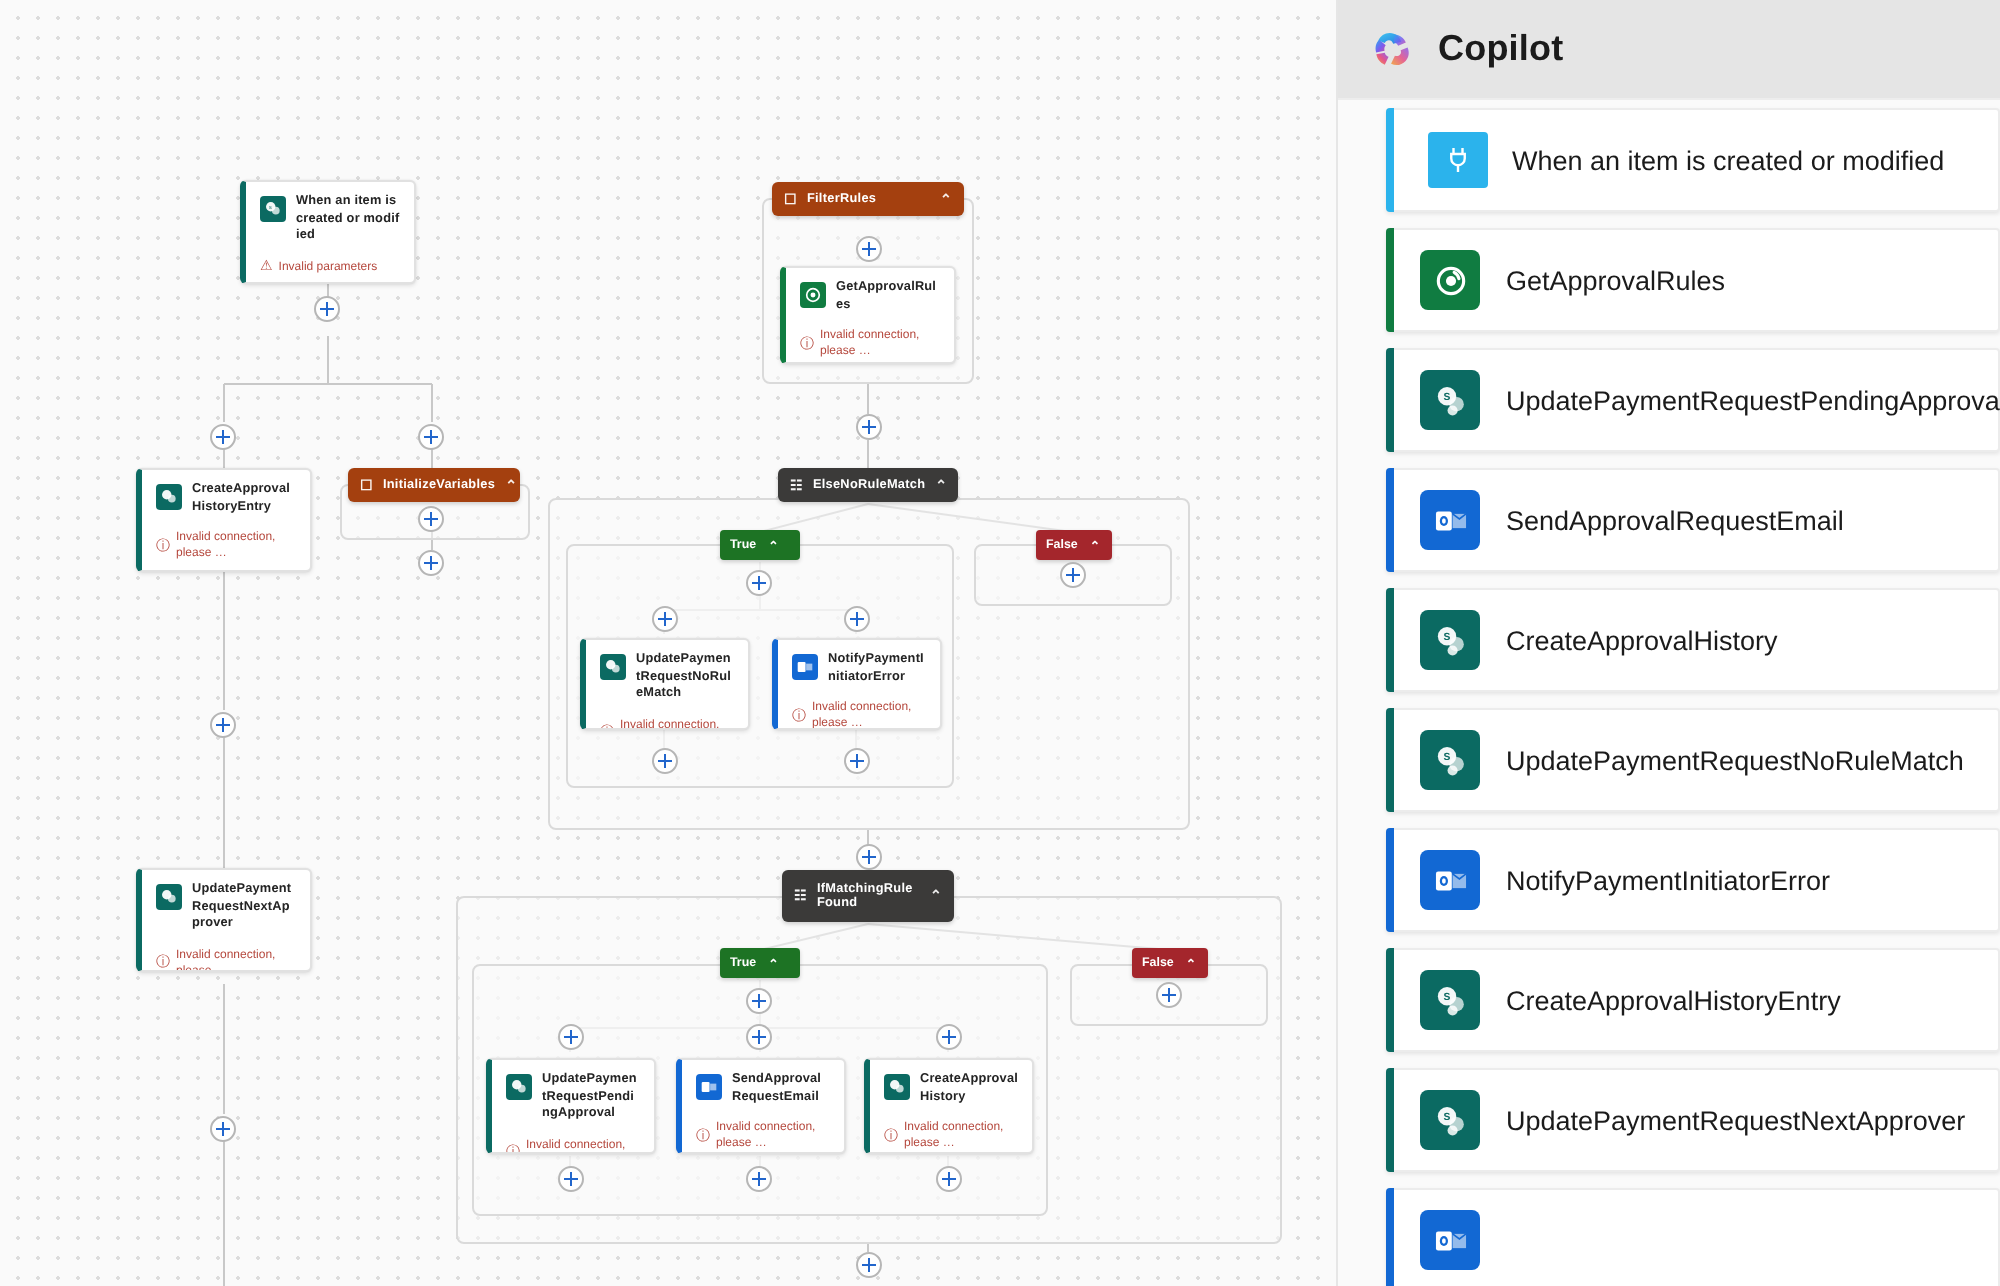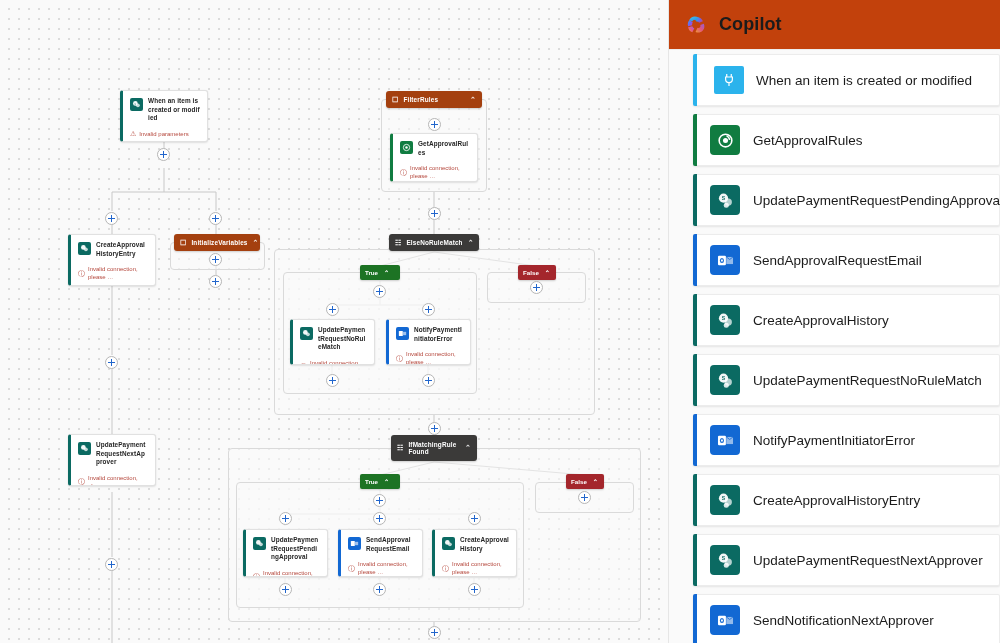--- a/index.html
+++ b/index.html
@@ -100,21 +100,21 @@
   .plus::after  { width:1px; height:7px; }
 
   
   #panel {
     position:absolute; left:668px; top:0; width:332px; height:643px;
     background:#fafafa; border-left:1px solid #e6e6e6;
     display:flex; flex-direction:column;
   }
   #panel-header {
     height: 50px; flex: 0 0 50px;
-    background:#c2410c;
+    background:#e5e5e5;
     display:flex; align-items:center; gap:11px;
     padding: 0 0 0 16px;
     border-bottom:1px solid #ededed;
   }
   .copilot-mark { width:23px; height:23px; position:relative; flex:0 0 23px; }
   .copilot-mark svg { display:block; }
   #panel-title { font-size:18px; font-weight:700; color:#1b1b1b; letter-spacing:.1px; }
 
   #panel-list {
     flex:1; overflow:hidden; padding: 4px 0 0 0;
@@ -612,21 +612,18 @@
         <span class="accent" style="background:#1268d3;"></span>
         <span class="picon" style="background:#1268d3;">
           <svg width="19" height="19" viewBox="0 0 24 24">
               <rect x="2.5" y="6" width="10" height="12" rx="1.4" fill="#fff"></rect>
               <ellipse cx="7.5" cy="12" rx="2.6" ry="3.2" fill="#1268d3"></ellipse>
               <ellipse cx="7.5" cy="12" rx="1.2" ry="1.7" fill="#fff"></ellipse>
               <rect x="13" y="7.5" width="8.5" height="9" fill="#fff" opacity=".55"></rect>
               <path d="M13 7.5l4.3 3.2L21.5 7.5" stroke="#1268d3" stroke-width="1" fill="none"></path>
             </svg>
         </span>
-        <span class="ptext">
-          <span class="pname">SendNotificationNextApprover</span>
-        </span>
       </div>
 
     </div>
   </div>
 
 </div>
 
 </body></html>

